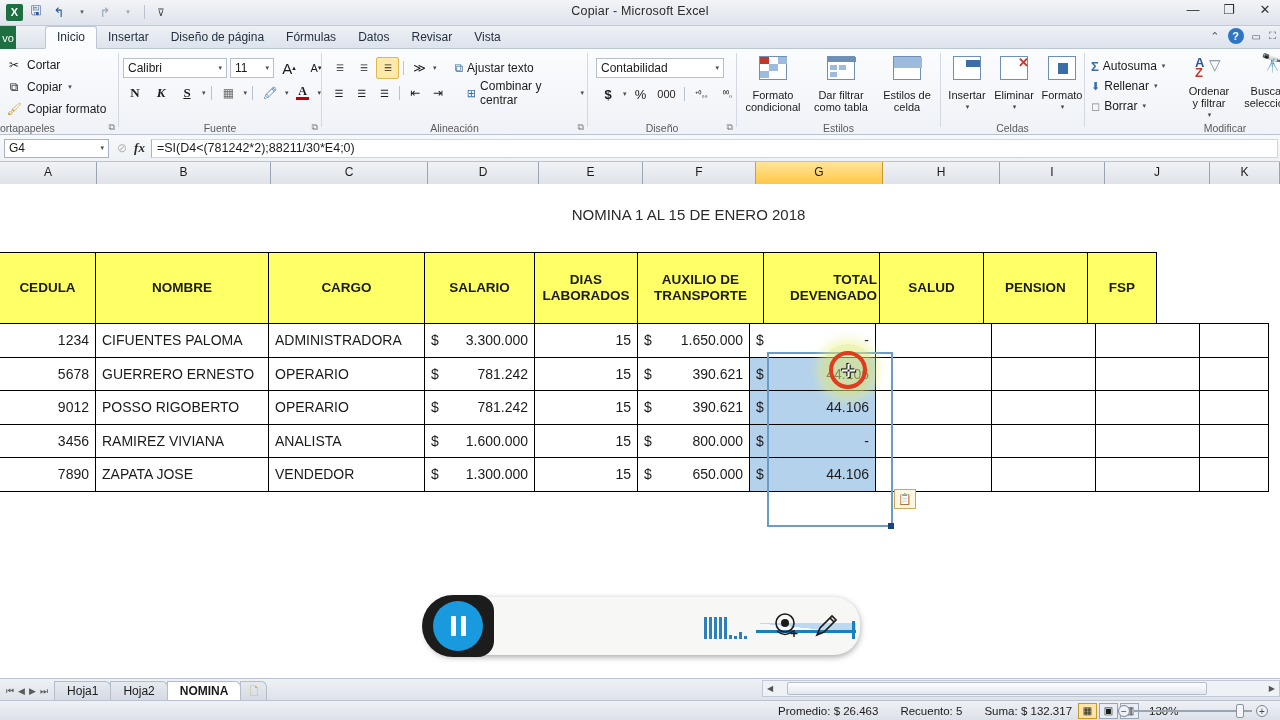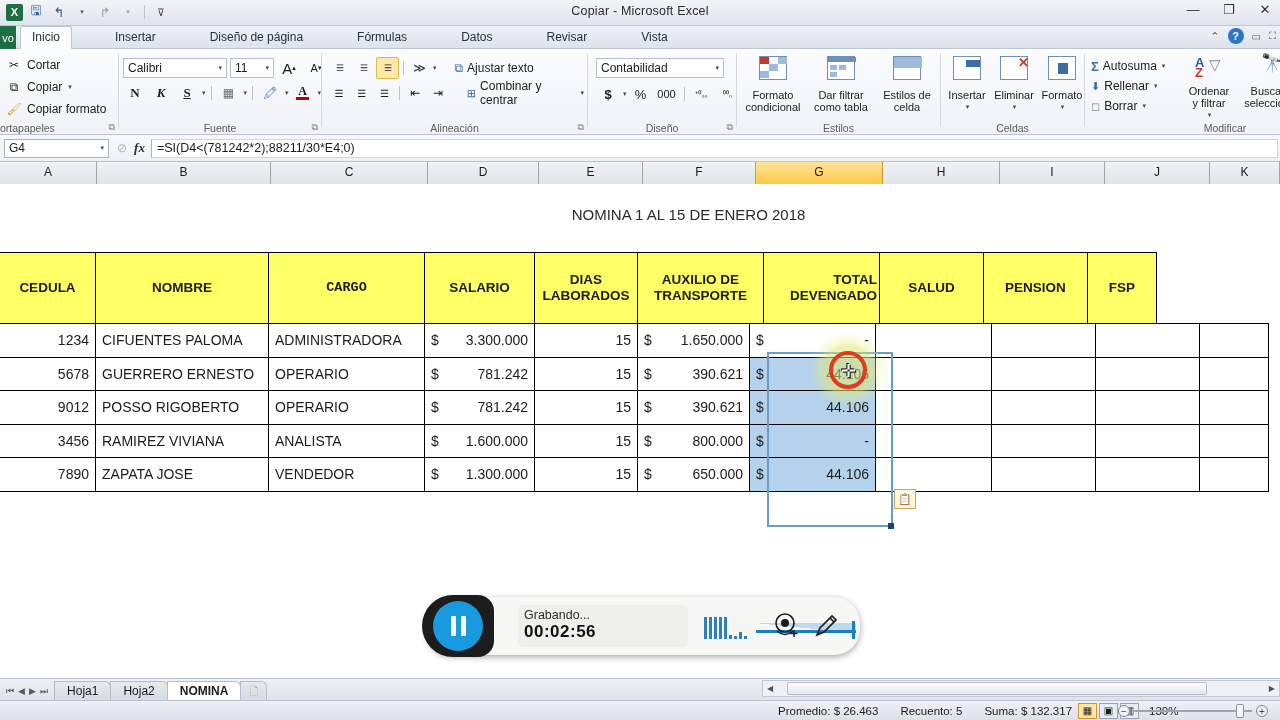--- a/index.html
+++ b/index.html
@@ -40,21 +40,21 @@
   .tabstrip {
     position:absolute; left:0; top:26px; width:1280px; height:23px;
     background:linear-gradient(#eef1f6,#dde3ec);
     border-bottom:1px solid #bcc5d2;
   }
   .file-tab {
     position:absolute; left:0; top:0; width:16px; height:23px;
     background:#1d6f42; color:#fff; font-size:11px;
     display:flex; align-items:center; justify-content:center;
   }
-  .tabs { position:absolute; left:20px; top:0; display:flex; height:27px;gap:32px; }
+  .tabs { position:absolute; left:45px; top:0; display:flex; height:27px; }
   .tab {
     padding:0 11px; height:23px; line-height:23px; font-size:12px; color:#24303f;
     cursor:default;
   }
   .tab.active {
     background:#fbfcfe; border:1px solid #bcc5d2; border-bottom:1px solid #fbfcfe;
     border-radius:3px 3px 0 0; line-height:21px;
   }
   .tabstrip .help-icons { position:absolute; right:4px; top:2px; display:flex; gap:8px; align-items:center; }
   .round-help {
@@ -571,21 +571,21 @@
         <div class="cell r-title" style="width:1183px">NOMINA 1 AL 15 DE ENERO 2018</div>
       </div>
 
       <div class="row">
         <div class="cell noborder" style="width:1280px;height:20px"></div>
       </div>
 
       <div class="row" id="table-header-row">
           <div class="hdr-cell" style="width: 97px; margin-left: -1px;">CEDULA</div>
           <div class="hdr-cell" style="width: 174px; margin-left: -1px;">NOMBRE</div>
-          <div class="hdr-cell" style="width: 157px; margin-left: -1px; font-family: Liberation Mono, monospace;">CARGO</div>
+          <div class="hdr-cell" style="width: 157px; margin-left: -1px;">CARGO</div>
           <div class="hdr-cell" style="width: 111px; margin-left: -1px;">SALARIO</div>
           <div class="hdr-cell" style="width: 104px; margin-left: -1px;">DIAS LABORADOS</div>
           <div class="hdr-cell" style="width: 127px; margin-left: -1px;">AUXILIO DE TRANSPORTE</div>
           <div class="hdr-cell" style="width: 117px; margin-left: -1px; text-align: right;">TOTAL DEVENGADO</div>
           <div class="hdr-cell" style="width: 105px; margin-left: -1px;">SALUD</div>
           <div class="hdr-cell" style="width: 105px; margin-left: -1px;">PENSION</div>
           <div class="hdr-cell" style="width: 70px; margin-left: -1px;">FSP</div>
         </div>
 
       <div id="data-rows">
@@ -714,24 +714,20 @@
   </div>
 
   <div class="recorder">
     <div class="rec-left">
       <div class="pause-circle">
         <div class="pause-bars">
             <i></i>
             <i></i>
           </div>
       </div>
-    </div>
-    <div class="rec-status">
-      <div class="rec-lbl">Grabando...</div>
-      <div class="rec-time">00:02:56</div>
     </div>
     <div class="vu">
       <i style="height:22px"></i>
         <i style="height:22px"></i>
         <i style="height:22px"></i>
       <i style="height:22px"></i>
         <i style="height:22px"></i>
       <i style="height:4px"></i>
         <i style="height:3px"></i>
         <i style="height:7px"></i>

